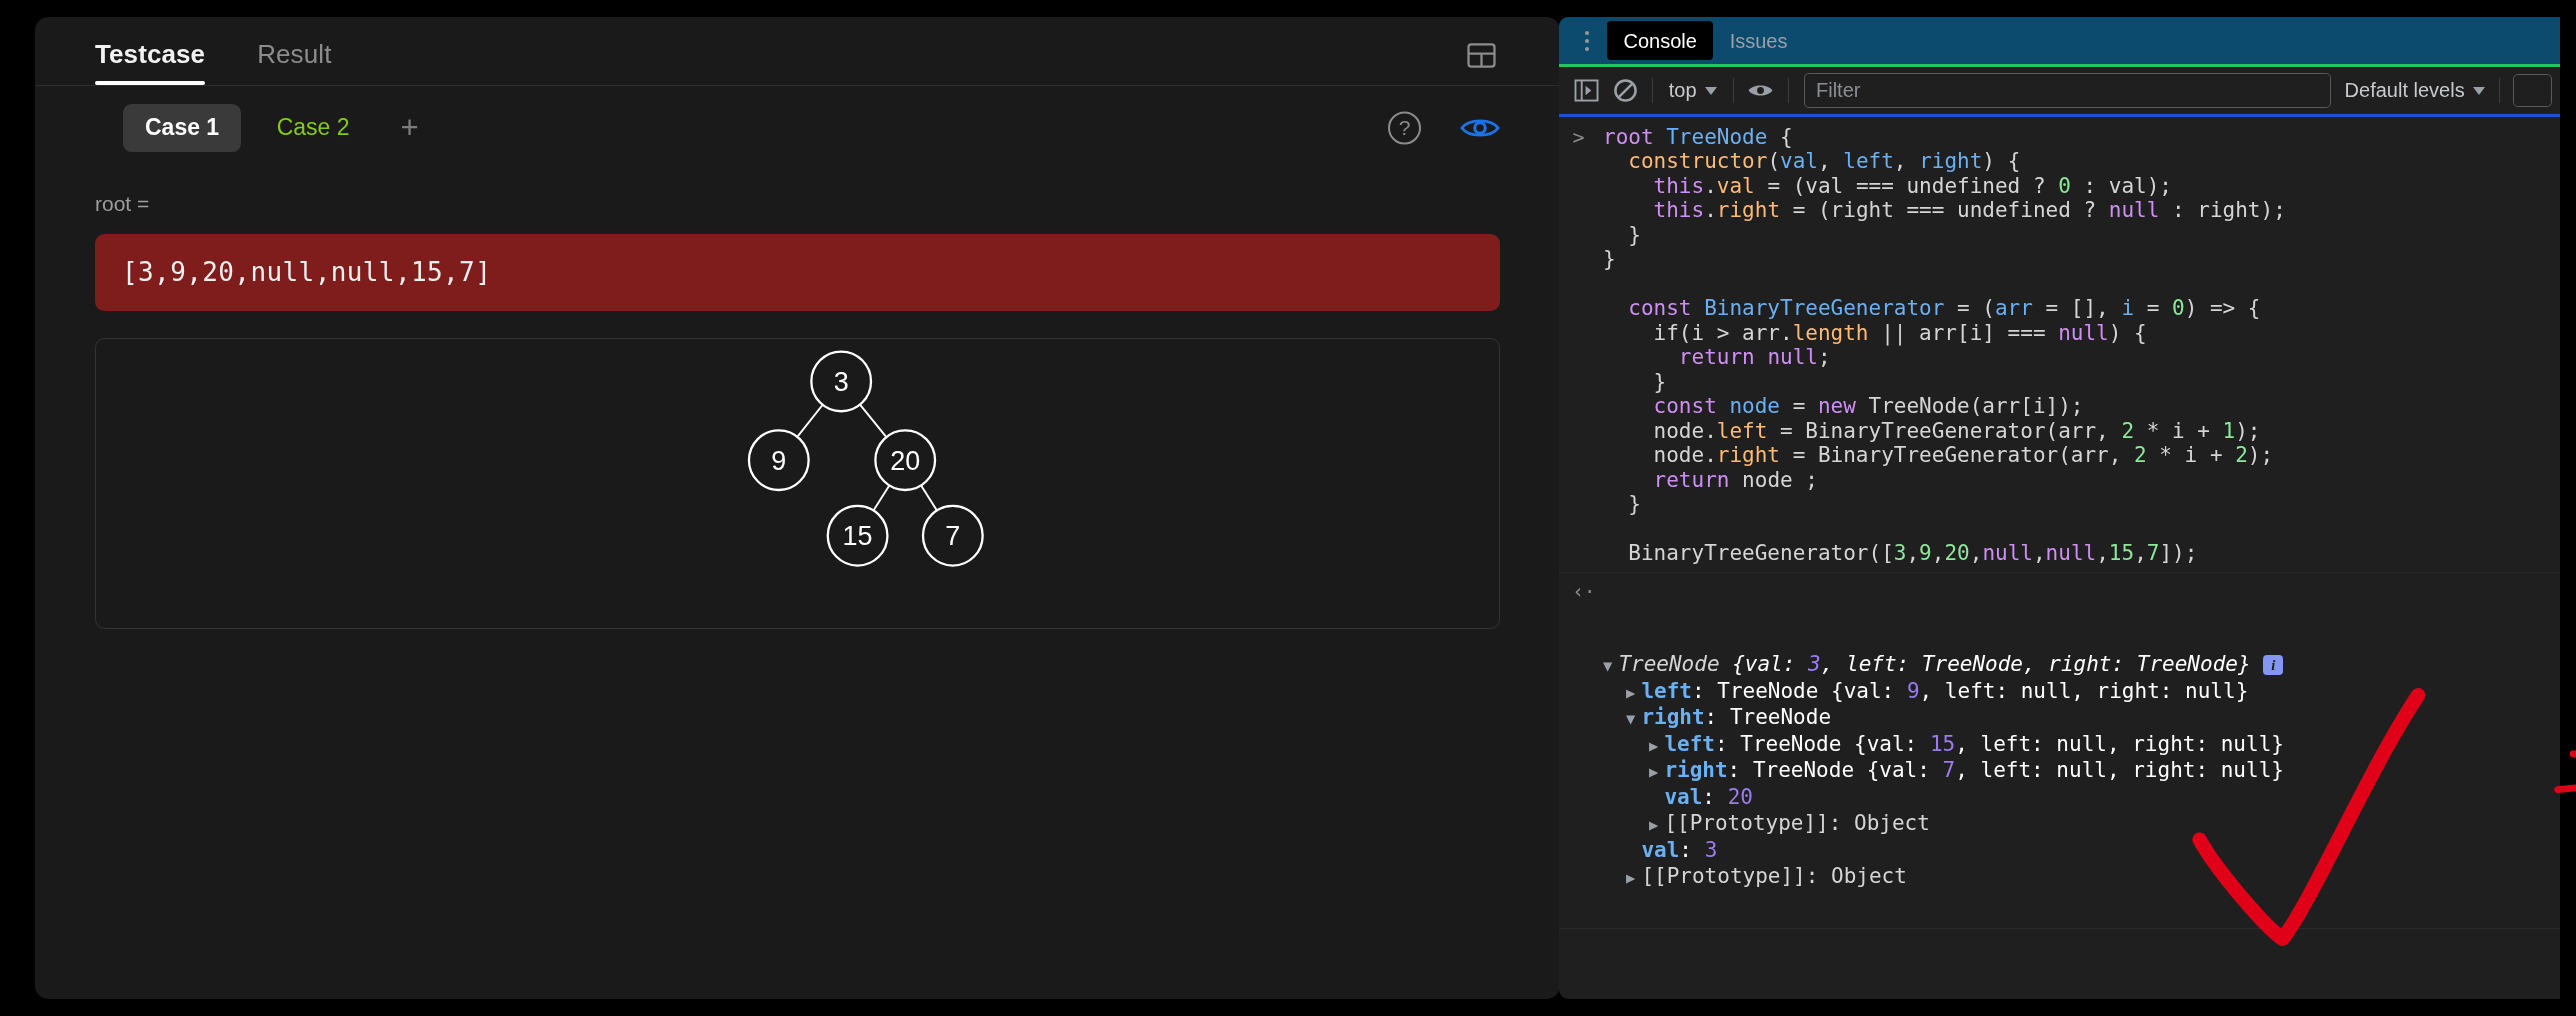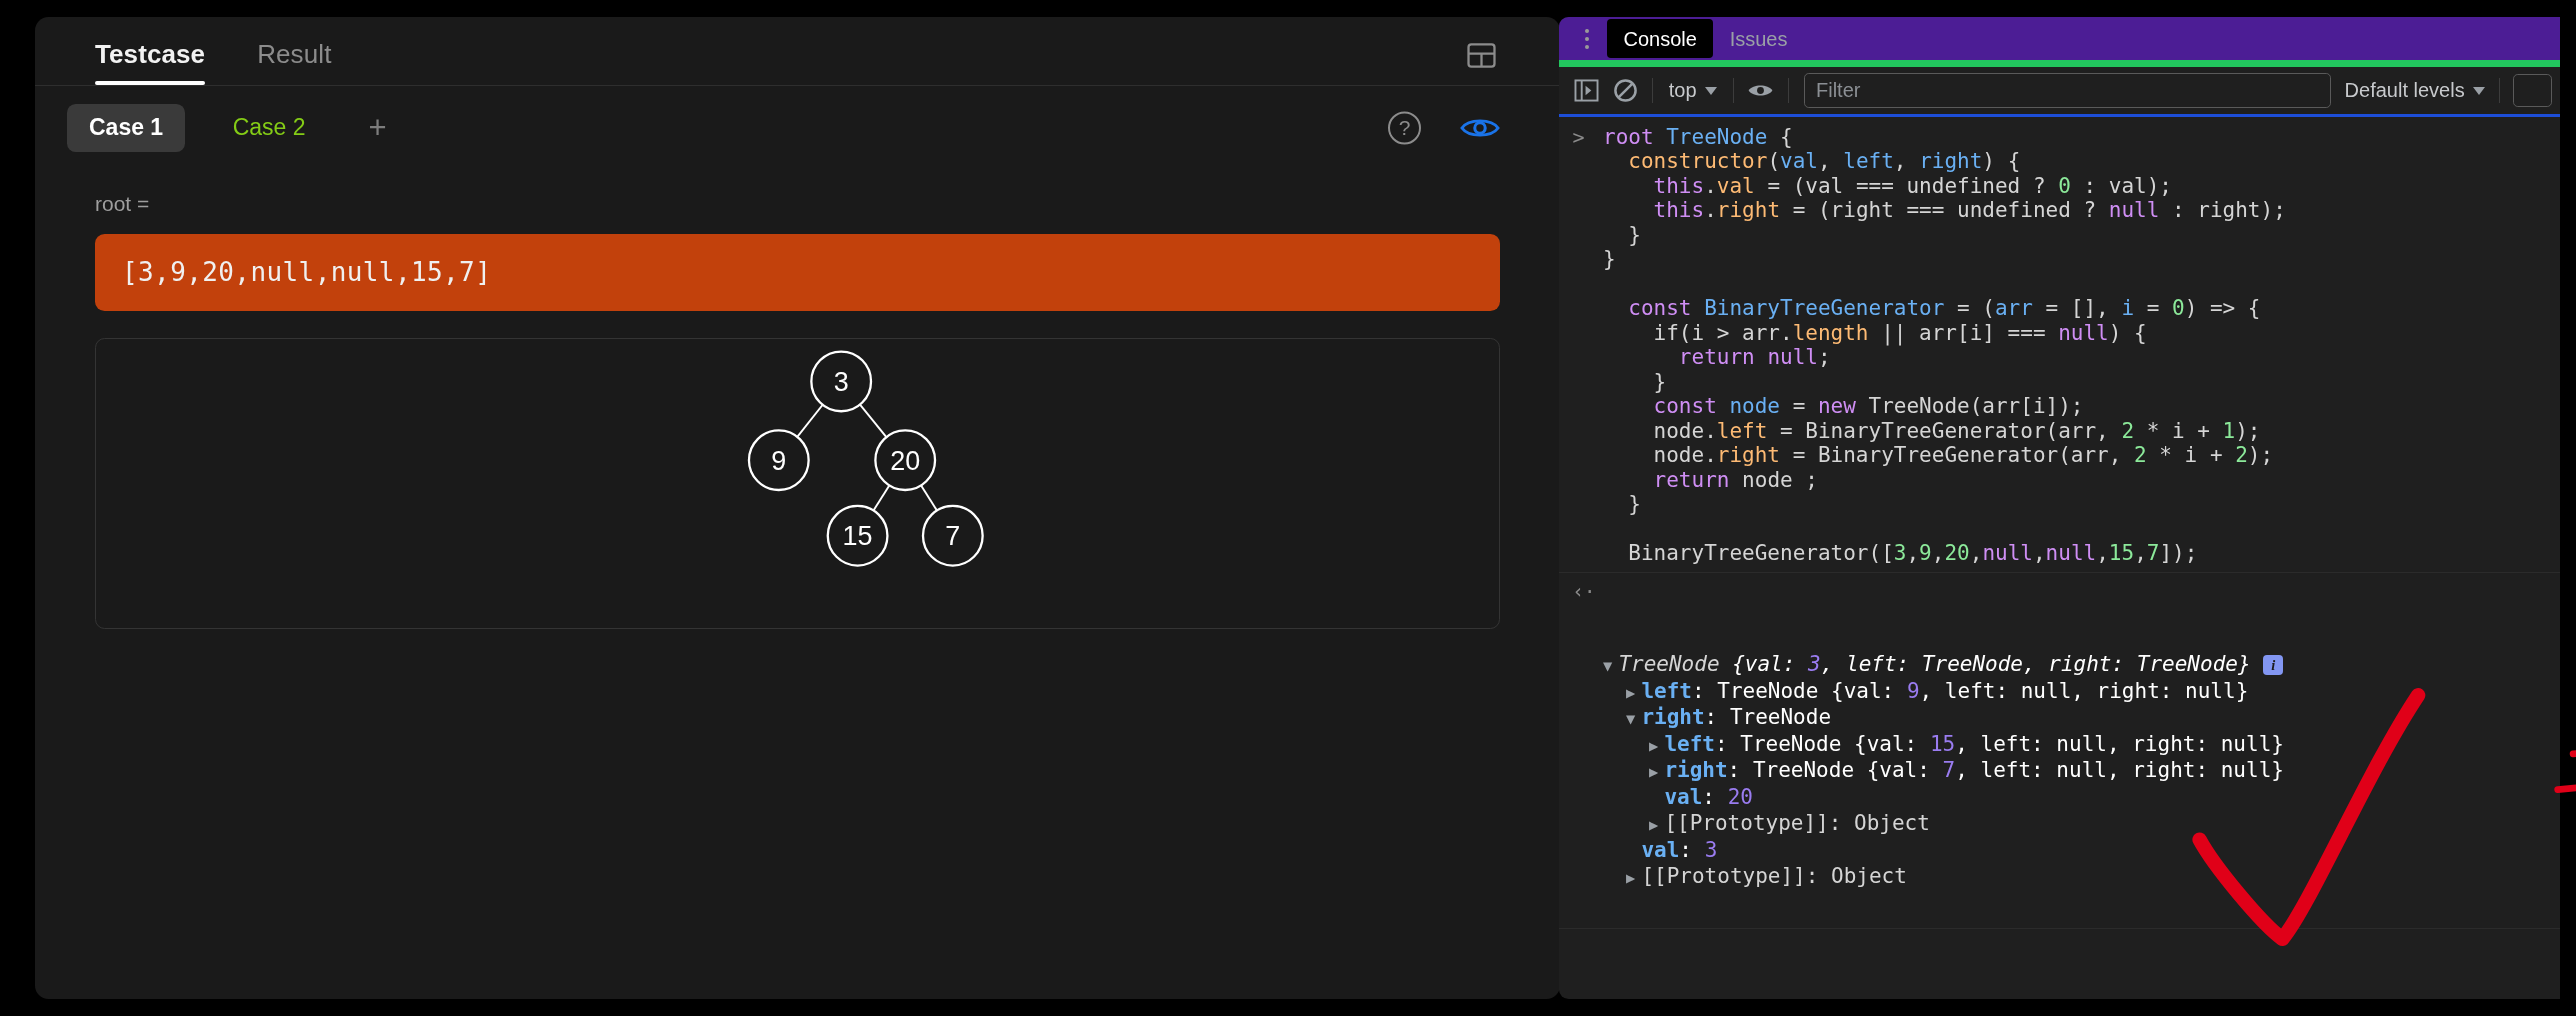--- a/index.html
+++ b/index.html
@@ -55,22 +55,21 @@
     right: 64px; bottom: 17.3px;
     width: 29px; height: 25px;
     cursor: pointer;
   }
 
   .cases-row {
     position: relative;
     height: 83px;
     display: flex;
     align-items: center;
-    padding-left: 32px;
-    gap: 12px;
+    padding-left: 88px;
   }
   .case-chip {
     font-size: 23px;
     color: #84cc16;
     padding: 10.6px 22px;
     border-radius: 8.7px;
     margin-right: 13.5px;
     cursor: pointer;
     white-space: nowrap;
   }
@@ -106,21 +105,21 @@
     cursor: pointer;
   }
 
   .var-label {
     padding: 23px 0 0 60px;
     font-size: 21px;
     color: #9e9e9e;
   }
   .value-box {
     margin: 17.3px 60px 0 60px;
-    background: #c2410c;
+    background: #7f1d1d;
     border-radius: 9.6px;
     height: 77px;
     display: flex;
     align-items: center;
     padding: 0 27px;
     cursor: text;
   }
   .value-box span {
     font-family: "DejaVu Sans Mono", "Liberation Mono", monospace;
     font-size: 26px;
@@ -143,24 +142,24 @@
     position: absolute;
     left: 1559px; top: 17.3px;
     width: 1001px; height: 982px;
     background: #1f1f1f;
     border-top-left-radius: 9.6px;
     border-bottom-left-radius: 9.6px;
     overflow: hidden;
   }
   .dt-tabbar {
     height: 50px;
-    background: #4c1d95;
+    background: #0c4a6e;
     display: flex;
     align-items: center;
-    border-bottom: 7px solid #22c55e;
+    border-bottom: 3px solid #22c55e;
     padding-left: 5.8px;
   }
   .dots-icon {
     width: 25px; height: 29px;
     display: flex; flex-direction: column;
     align-items: center; justify-content: center;
     gap: 3.9px;
     margin: 0 7.7px 0 9.6px;
     cursor: pointer;
   }

